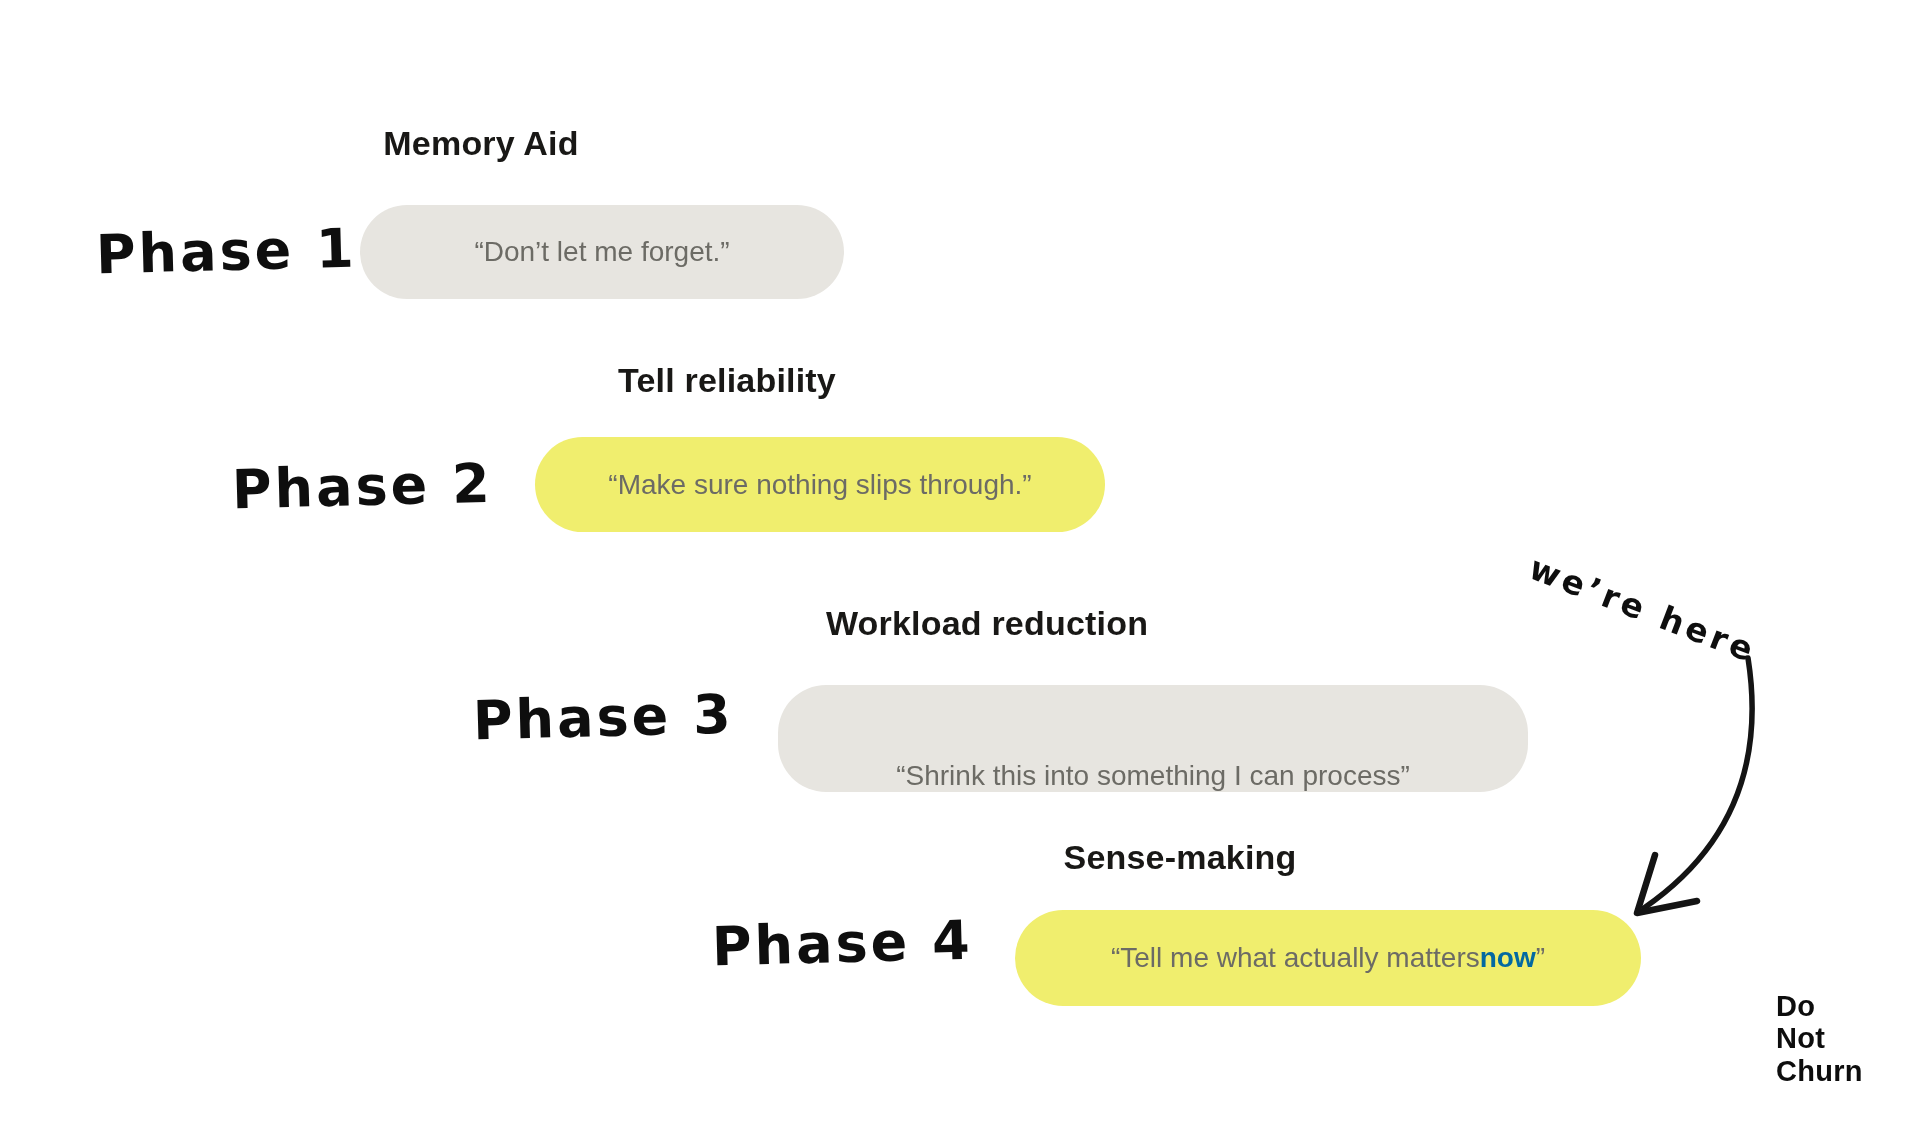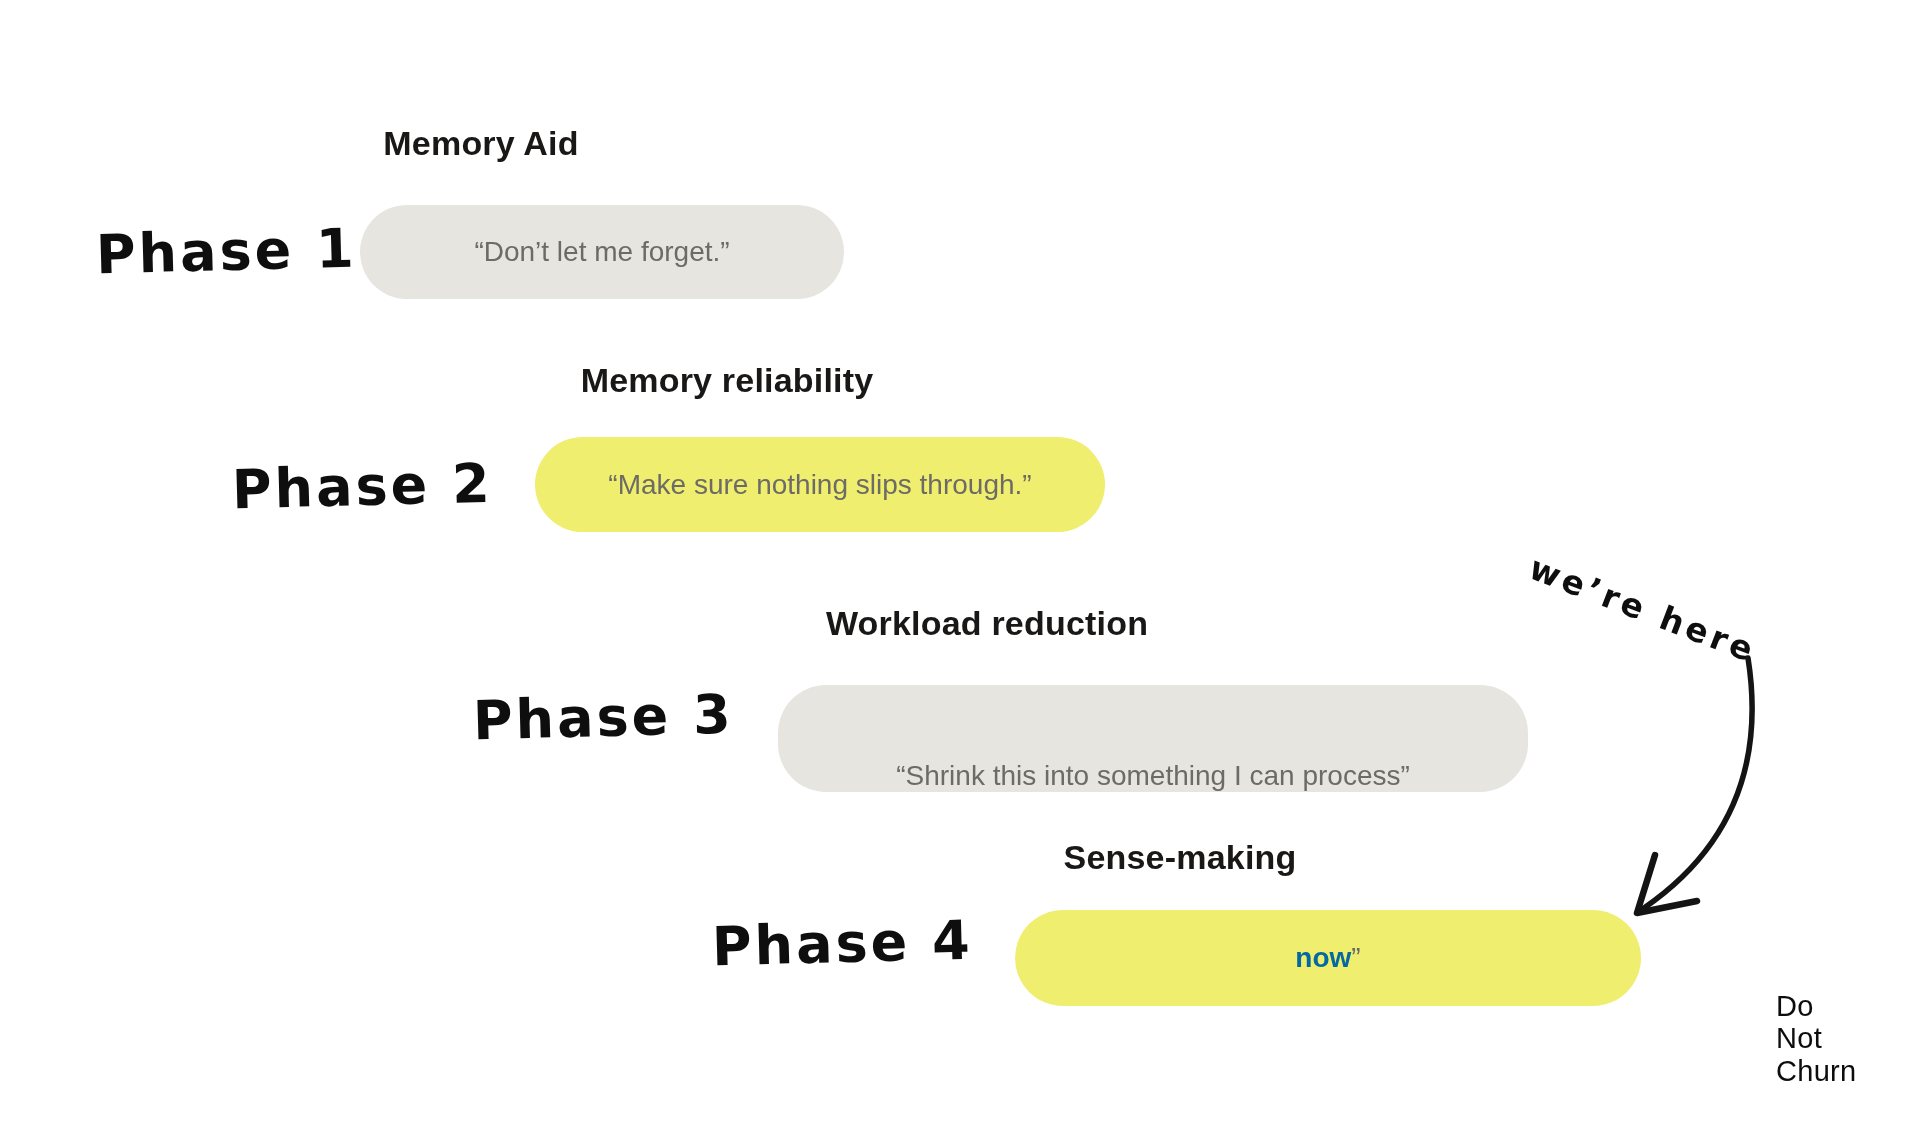--- a/index.html
+++ b/index.html
@@ -86,52 +86,53 @@
     height: 1133px;
     pointer-events: none;
   }
 
   
   .logo {
     position: absolute;
     left: 1776px;
     top: 990px;
     font-size: 29px;
-    font-weight: 400;
+    font-weight: 700;
     line-height: 1.12;
     color: #0d0d0d;
     letter-spacing: 0.3px;
   }
 </style>
 </head>
 <body>
 
 <div class="canvas">
 
   <div class="heading h1">Memory Aid</div>
   <div class="phase-label p1">Phase 1</div>
   <div class="pill gray pill1">
     <span>“Don’t let me forget.”</span>
   </div>
 
-  <div class="heading h2">Memory reliability</div>
+  <div class="heading h2">Tell reliability</div>
   <div class="phase-label p2">Phase 2</div>
   <div class="pill yellow pill2">
     <span>“Make sure nothing slips through.”</span>
   </div>
 
   <div class="heading h3">Workload reduction</div>
   <div class="phase-label p3">Phase 3</div>
   <div class="pill gray pill3">
     <span>“Shrink this into something I can process”</span>
   </div>
 
   <div class="heading h4">Sense-making</div>
   <div class="phase-label p4">Phase 4</div>
   <div class="pill yellow pill4">
+    <span>“Tell me what actually matters </span>
       <b>now</b>
       <span>”</span>
   </div>
 
   <div class="were-here">we’re here</div>
 
   <svg class="arrow-svg" viewBox="0 0 1919 1133" xmlns="http://www.w3.org/2000/svg">
     <path d="M 1748 658 C 1764 760, 1734 846, 1644 908" fill="none" stroke="#141414" stroke-width="5.5" stroke-linecap="round"></path>
     <path d="M 1655 855 L 1637 913 L 1697 901" fill="none" stroke="#141414" stroke-width="6.5" stroke-linecap="round" stroke-linejoin="round"></path>
   </svg>

